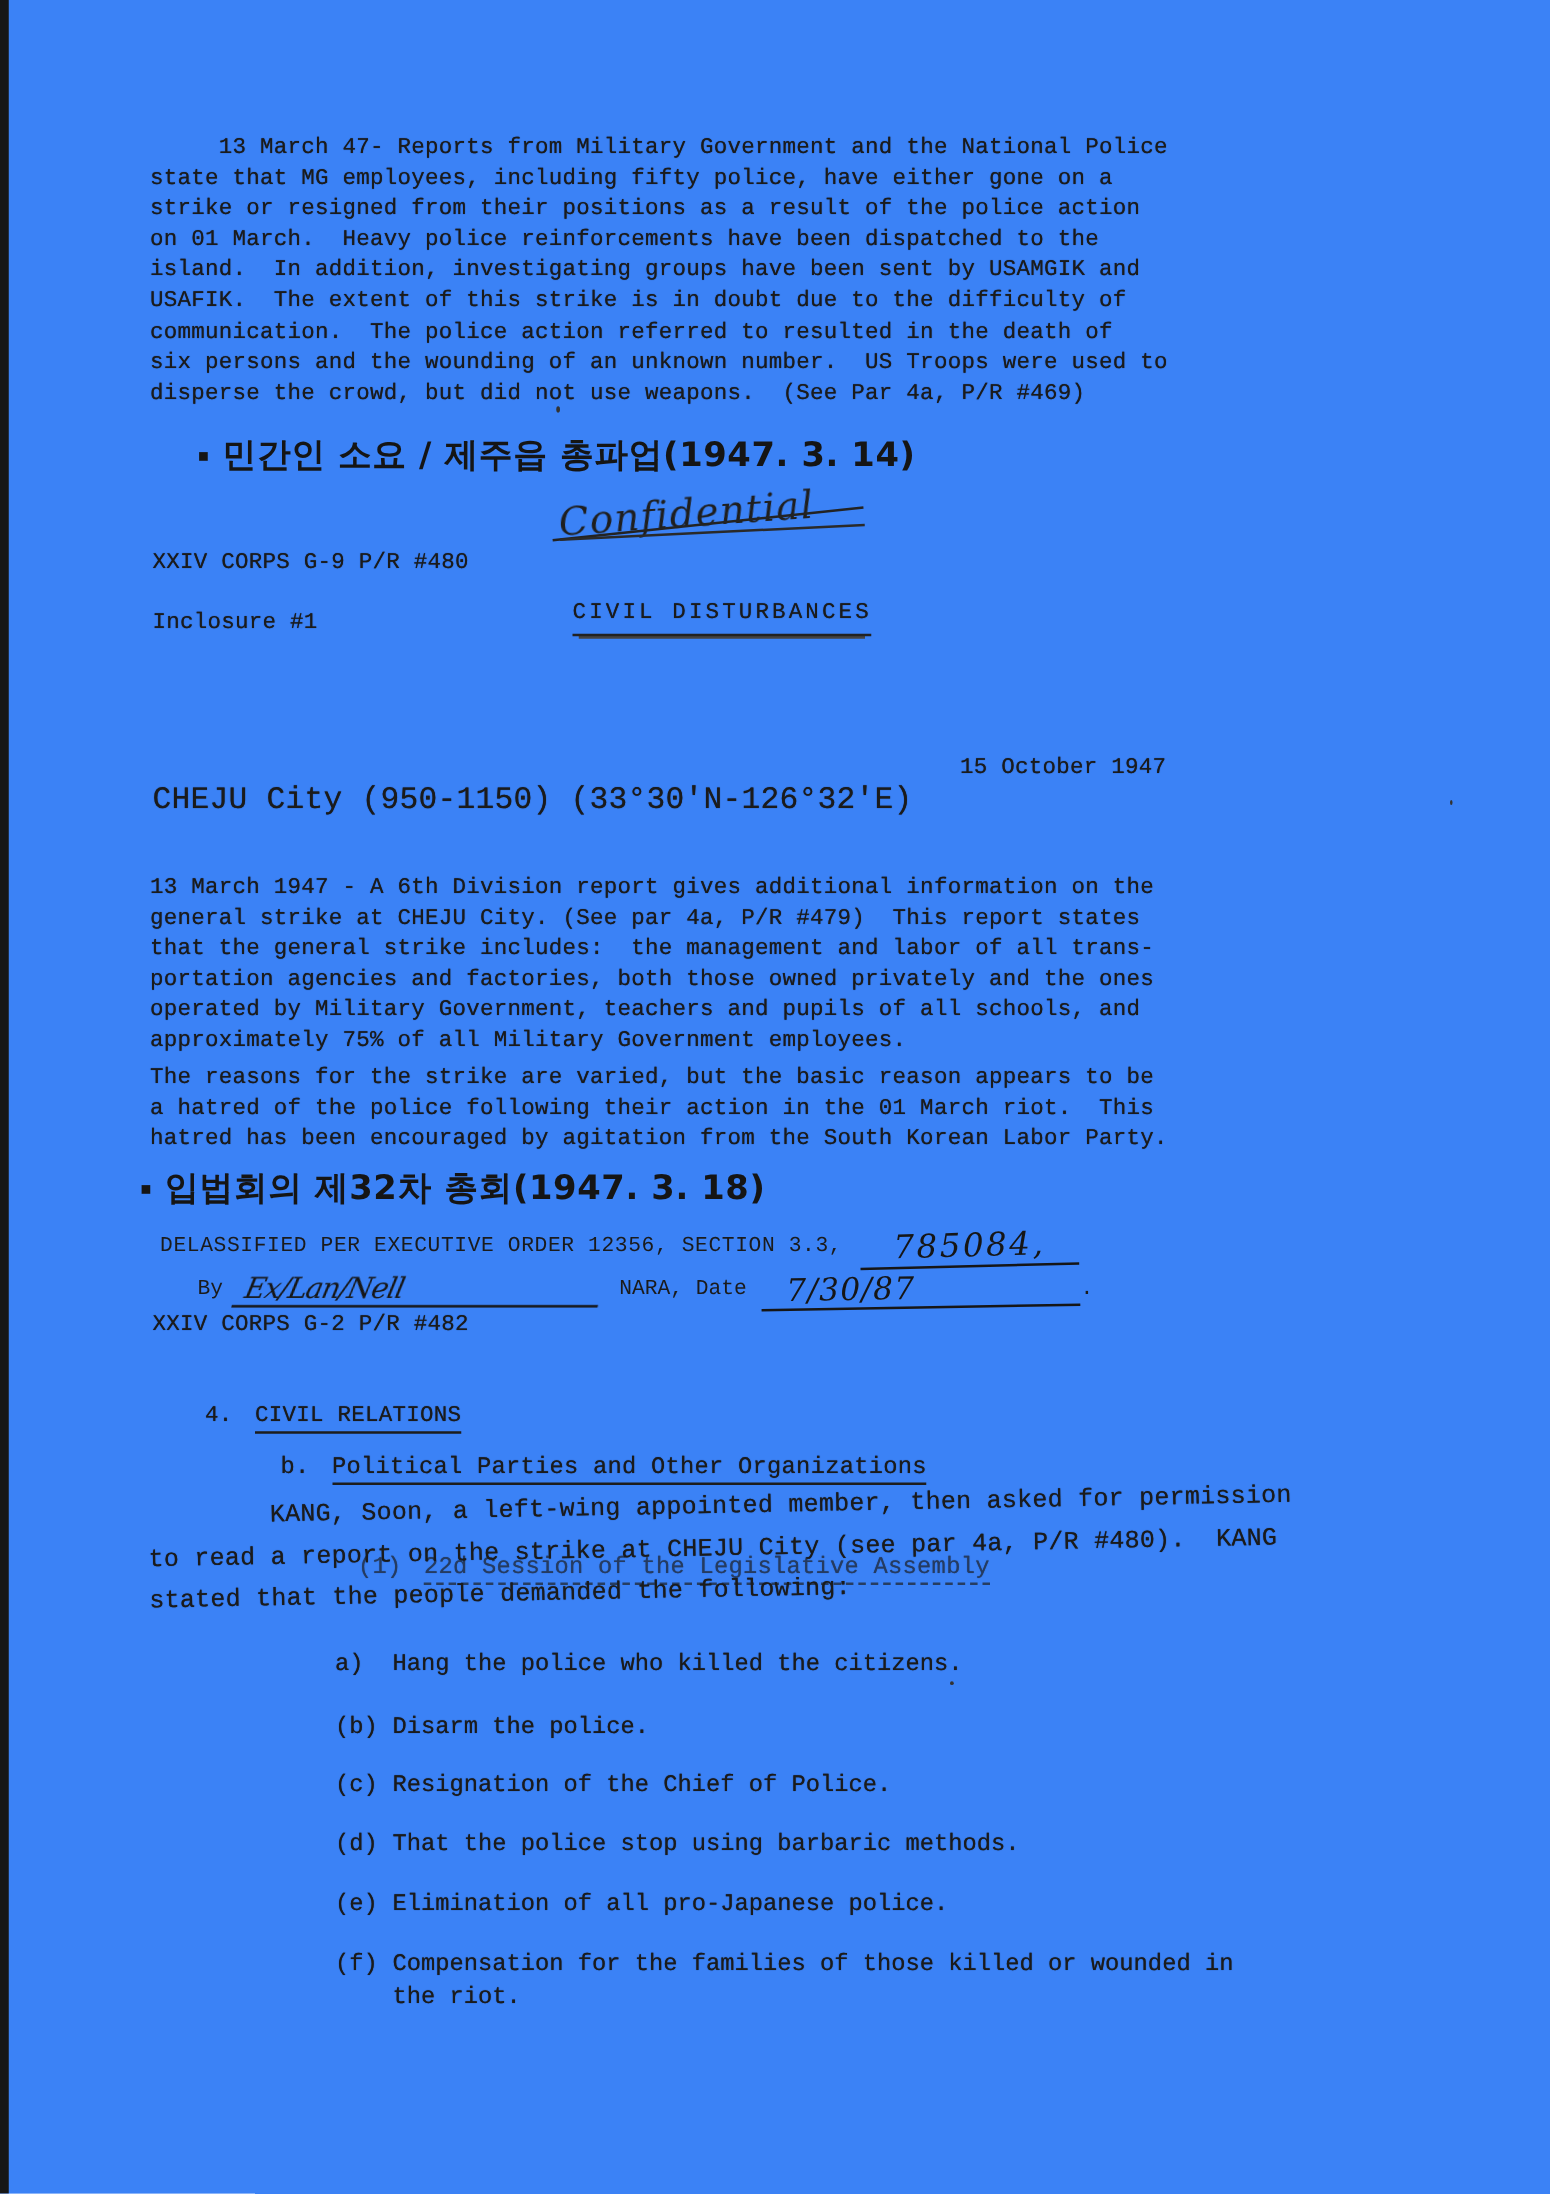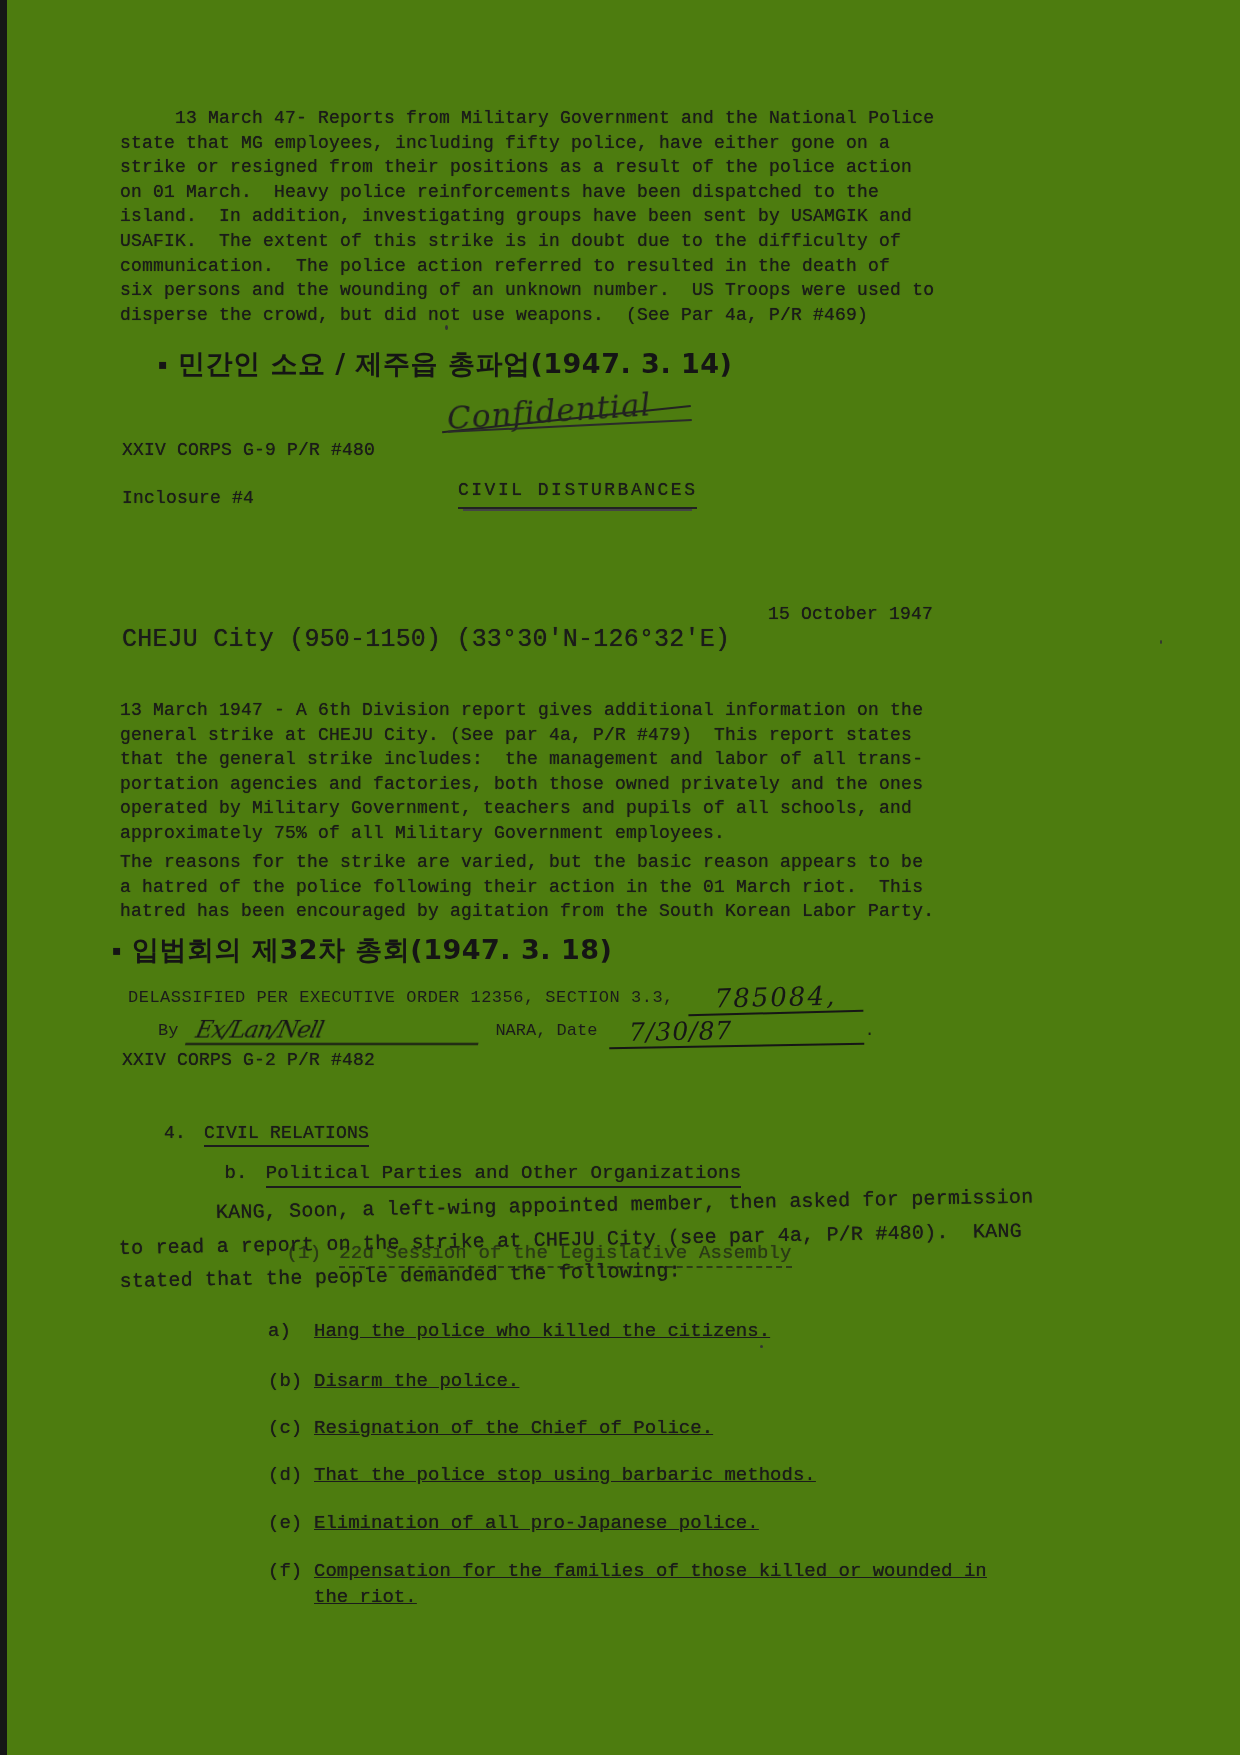--- a/index.html
+++ b/index.html
@@ -1,18 +1,18 @@
 <!DOCTYPE html>
 <html><head>
 <meta charset="utf-8">
 <style>
   html,body { margin:0; padding:0; background:#ffffff; }
   .page {
     position:relative; width:1240px; height:1755px;
-    background:#4d7c0f; overflow:hidden;
+    background:#3b82f6; overflow:hidden;
     font-family:"Liberation Mono","DejaVu Sans Mono",monospace;
     color:#1b1b1b;
   }
   .edge-bar { position:absolute; left:0; top:0; width:7px; height:1755px; background:#161616; }
   .abs { position:absolute; }
   .tw {
     white-space:pre-wrap; font-size:18px; line-height:24.6px;
     letter-spacing:0.2px; text-shadow:0 0 0.7px rgba(15,15,15,0.8);
   }
   .p-strike   { left:120px; top:106px;  width:950px; }
@@ -60,21 +60,21 @@
   .secb { left:178px; top:1136px; font-size:19px; }
   .sec1 { left:240px; top:1216px; font-size:19px; opacity:0.68; filter:blur(0.45px); }
   .sec-num { margin-right:18px; }
   .u { border-bottom:2px solid #1d1d1d; padding-bottom:2px; }
   .u-dash { border-bottom:2px dashed #1d1d1d; padding-bottom:2px; }
   .p-kang { left:118px; top:1198px; width:1030px; font-size:20px; line-height:33.5px;
             transform:rotate(-1.1deg); transform-origin:left top; }
   .demand { position:absolute; left:268px; display:flex; font-size:19px;
             line-height:26px; text-shadow:0 0 0.7px rgba(15,15,15,0.8); }
   .demand-label { width:46px; flex:0 0 46px; }
-  .demand-text { white-space:pre-wrap;text-decoration:underline; }
+  .demand-text { white-space:pre-wrap; }
   .d-a { top:1318px; } .d-b { top:1368px; } .d-c { top:1415px; }
   .d-d { top:1462px; } .d-e { top:1510px; } .d-f { top:1558px; }
   .speck { position:absolute; background:#333; border-radius:50%; }
   .sp1 { left:445px; top:325px; width:3px; height:5px; }
   .sp2 { left:1160px; top:640px; width:2px; height:4px; }
   .sp3 { left:760px; top:1345px; width:3px; height:3px; }
 </style>
 </head>
 <body>
 
@@ -96,21 +96,21 @@
   </div>
 
   <div class="abs tw corps1">XXIV CORPS G-9 P/R #480</div>
 
   <div class="abs confid-wrap">
     <span class="confid">Confidential</span>
     <div class="strike-1"></div>
     <div class="strike-2"></div>
   </div>
 
-  <div class="abs tw inclosure">Inclosure #4</div>
+  <div class="abs tw inclosure">Inclosure #1</div>
 
   <div class="abs tw civdist">CIVIL DISTURBANCES</div>
 
   <div class="abs tw date-right">15 October 1947</div>
 
   <div class="abs tw cheju">CHEJU City (950-1150) (33°30'N-126°32'E)</div>
 
   <div class="abs tw p-division">13 March 1947 - A 6th Division report gives additional information on the
 general strike at CHEJU City. (See par 4a, P/R #479)  This report states
 that the general strike includes:  the management and labor of all trans-

